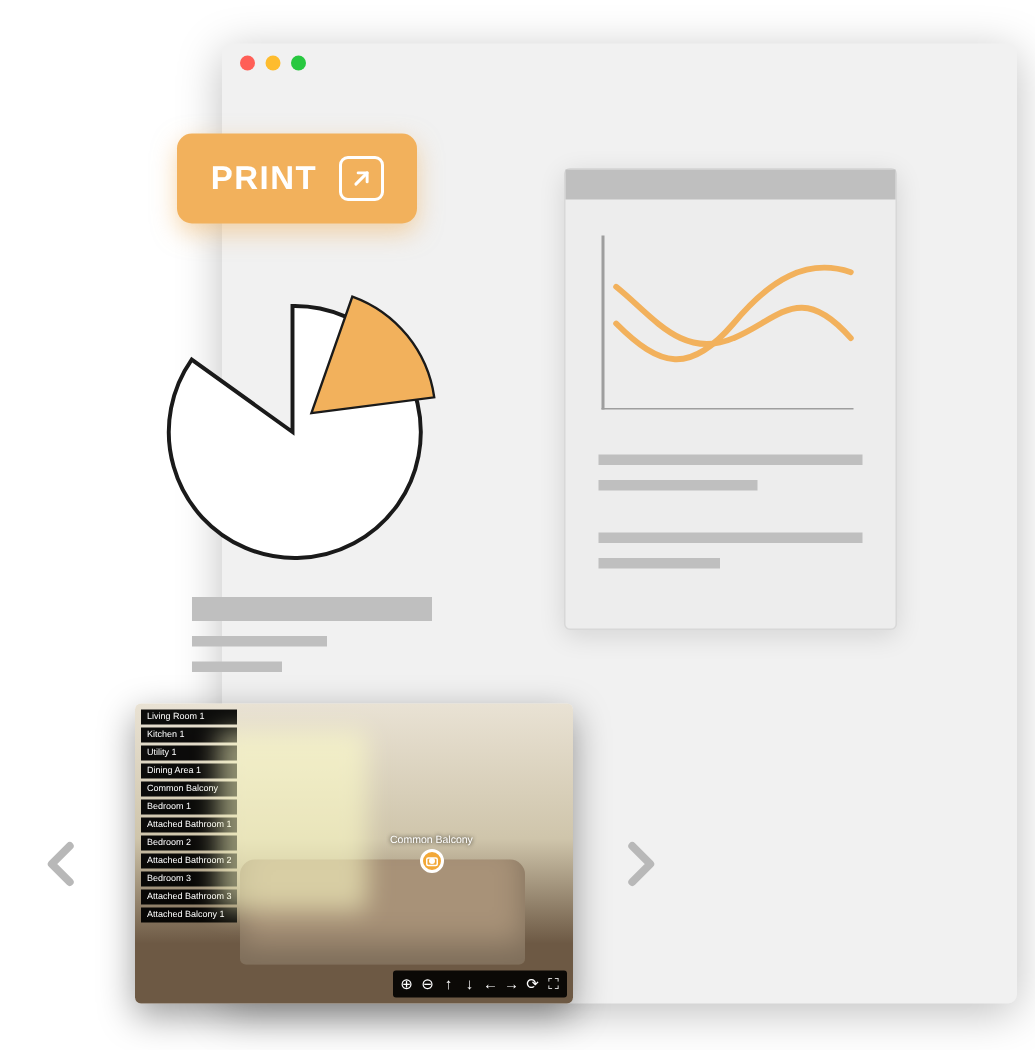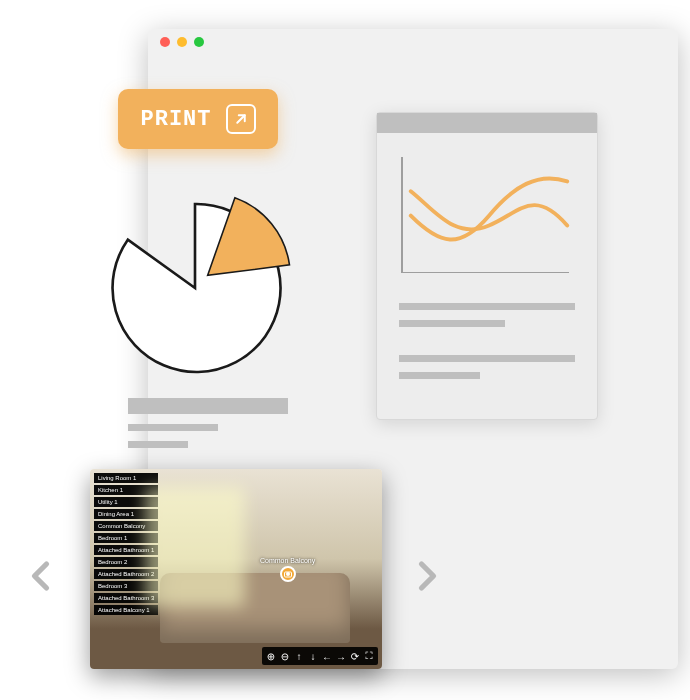--- a/index.html
+++ b/index.html
@@ -44,21 +44,20 @@
     display: flex;
     align-items: center;
     justify-content: center;
     gap: 14px;
     color: #fff;
     font-weight: 700;
     font-size: 22px;
     letter-spacing: 1px;
     box-shadow: 0 6px 16px rgba(242,177,92,0.5);
     cursor: pointer;
-    font-family: Liberation Mono, monospace;
   }
   .print-btn .icon-box {
     width: 30px; height: 30px;
     border: 2.5px solid #fff;
     border-radius: 6px;
     display:flex;align-items:center;justify-content:center;
   }
   .print-btn .icon-box svg { width: 18px; height: 18px; }
 
   .card {

